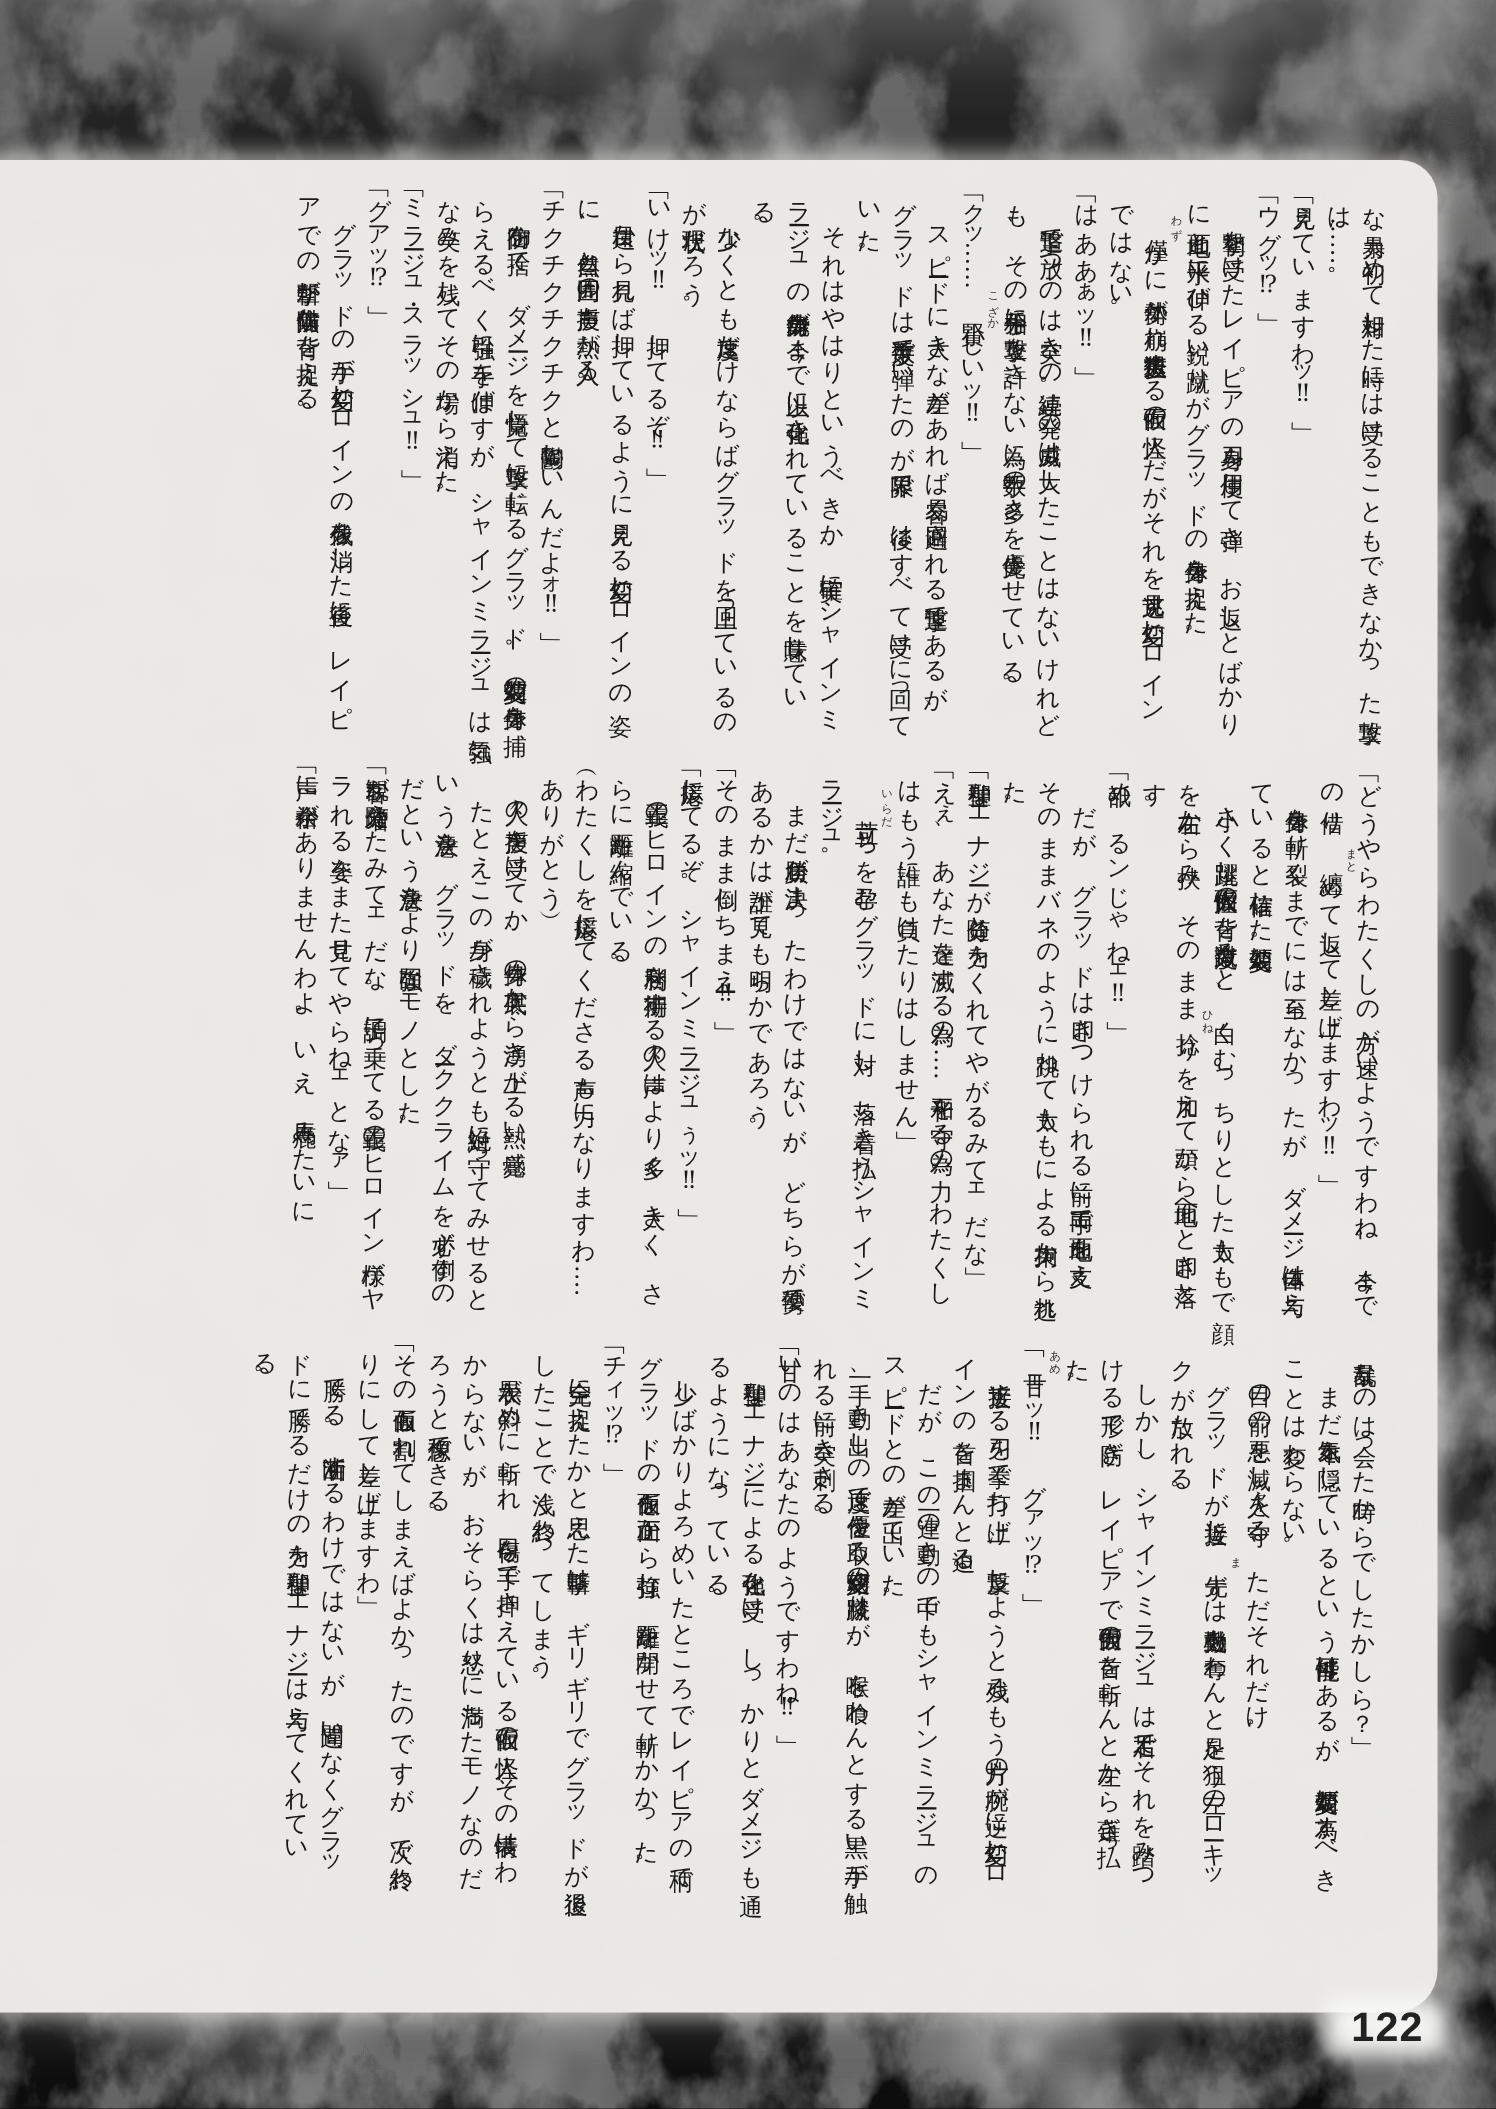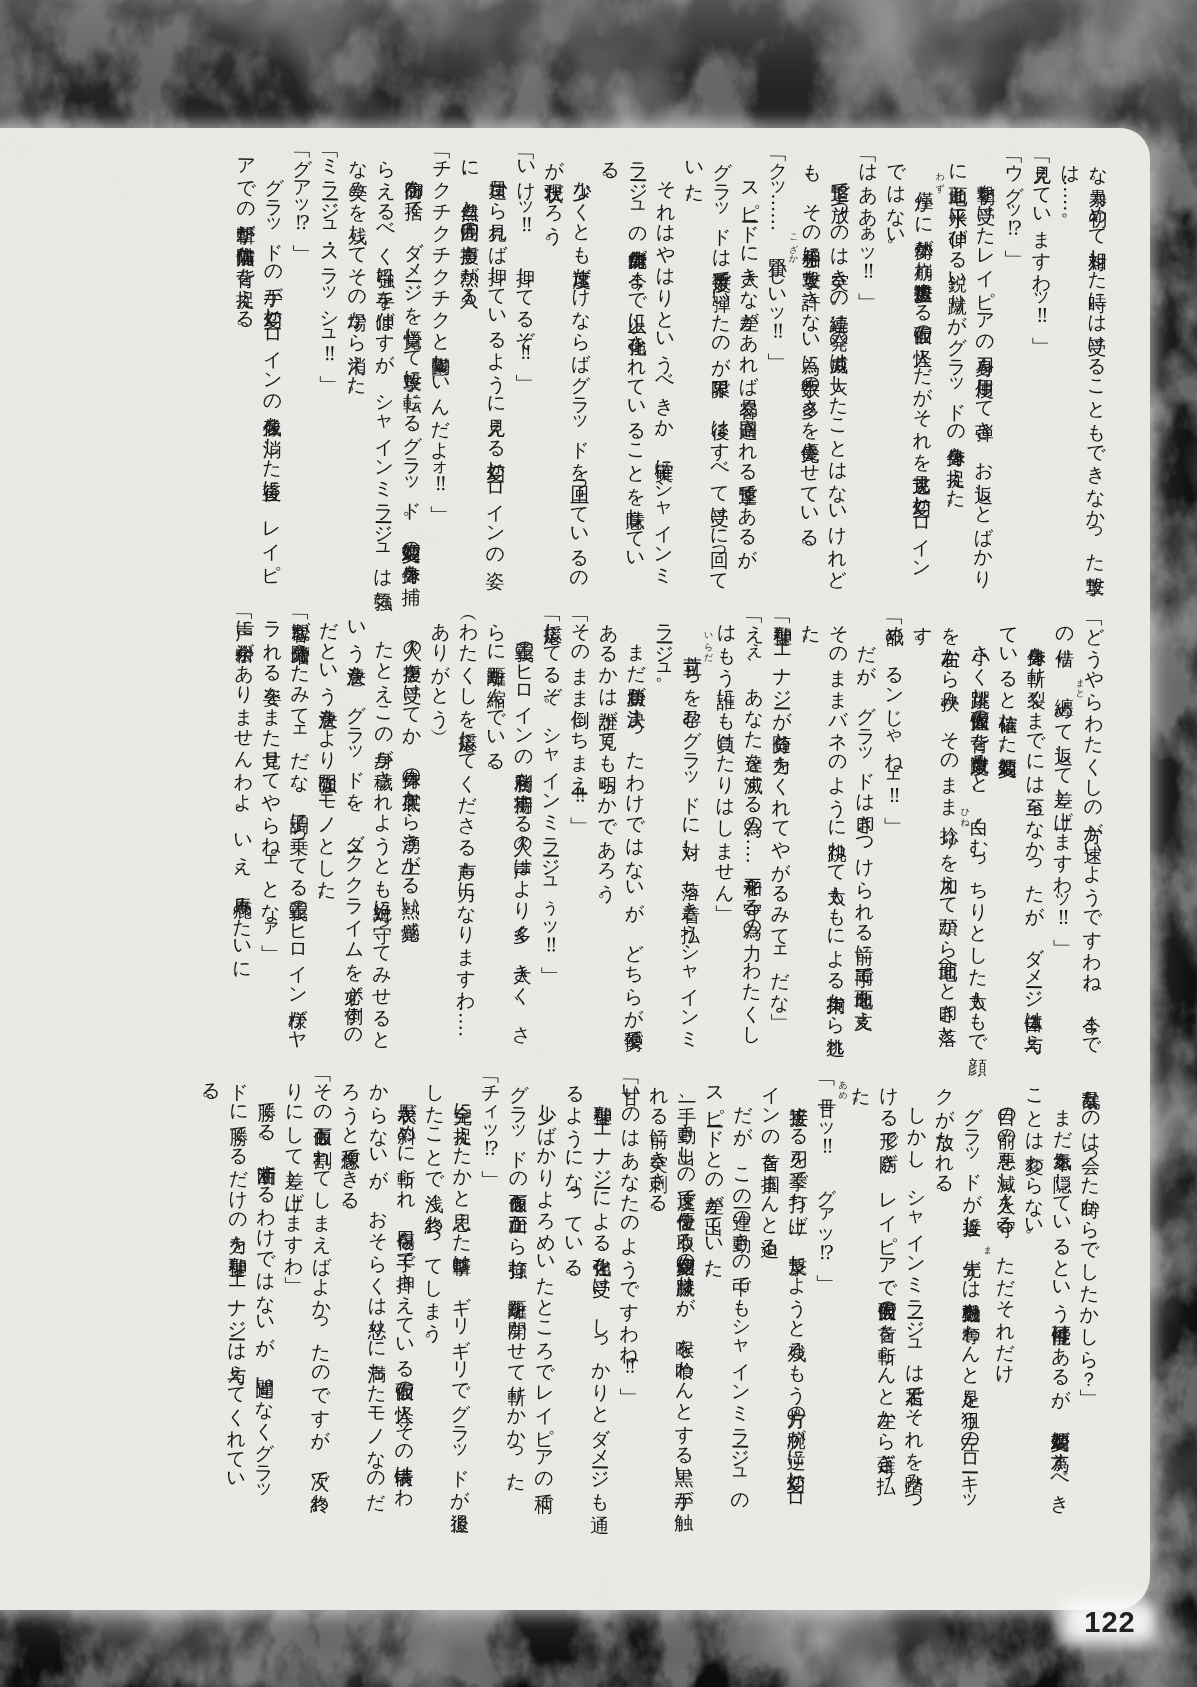--- a/index.html
+++ b/index.html
@@ -16,21 +16,21 @@
          font-size:19px;line-height:28px;color:#191919;line-break:strict;
          overflow-wrap:normal;}
   .para{margin:0;padding:0;}
   ruby{ruby-align:center;}
   rt{font-size:9px;letter-spacing:0;color:#2a2a2a;}
   .pagenum{position:absolute;left:1050px;top:1596px;width:120px;height:52px;z-index:3;
            display:flex;align-items:center;justify-content:center;}
   .pagenum .halo{position:absolute;inset:3px 10px;background:rgba(250,250,249,.95);
                  border-radius:12px;filter:blur(9px);}
   .pagenum .num{position:relative;font-family:"Liberation Sans",sans-serif;font-weight:bold;
-                font-size:29px;color:#222;letter-spacing:1px;}
+                font-size:33px;color:#222;letter-spacing:1px;}
 </style>
 </head>
 <body>
 
 <div class="scene">
 
   <svg class="bg" width="1197" height="1687" aria-hidden="true">
     <defs>
       <filter id="gr1" x="0%" y="0%" width="100%" height="100%">
         <feTurbulence type="fractalNoise" baseFrequency="0.016 0.012" numOctaves="5" seed="8" stitchTiles="stitch"></feTurbulence>

